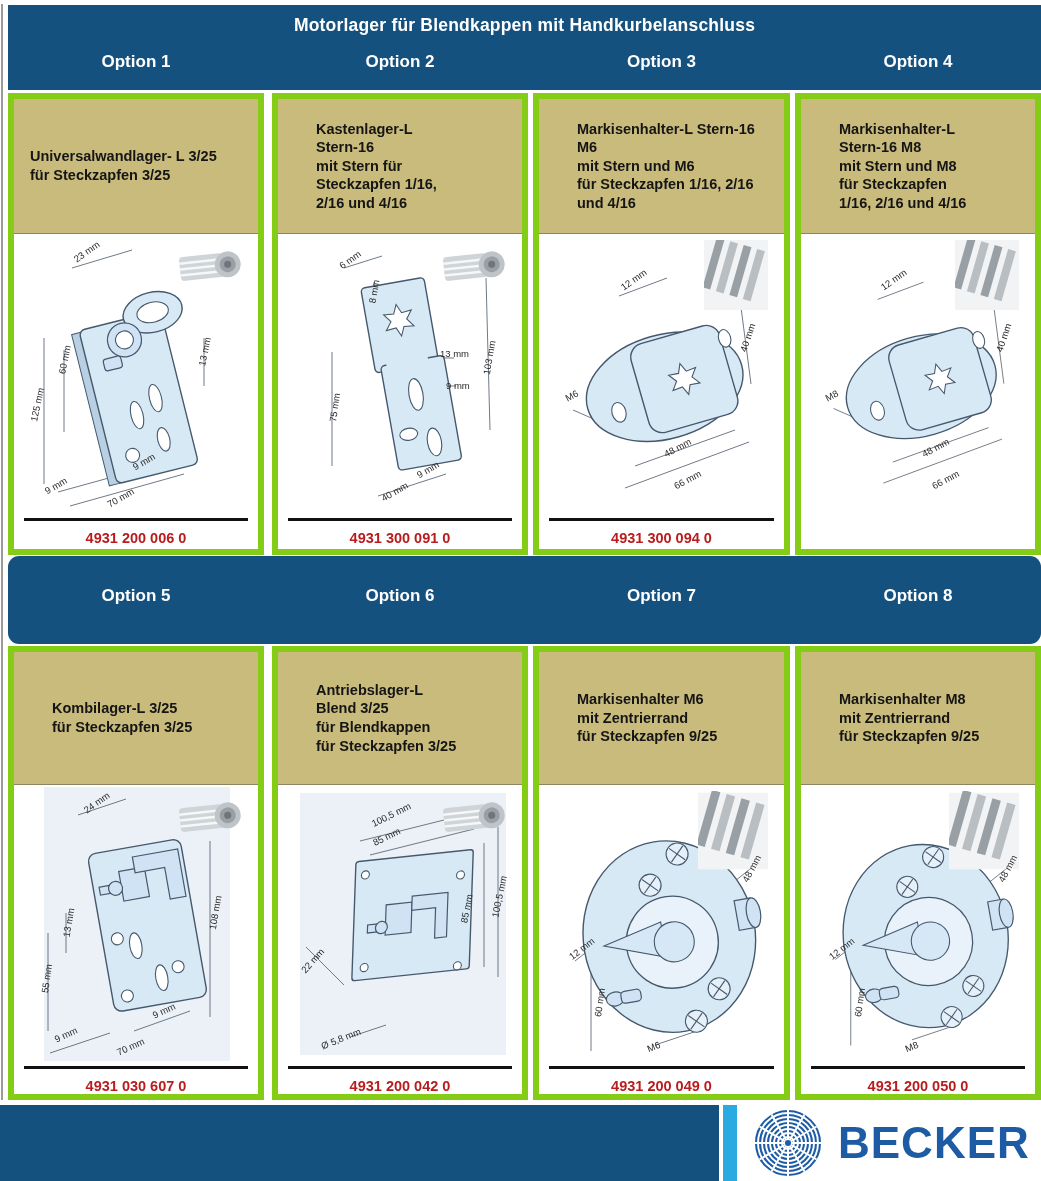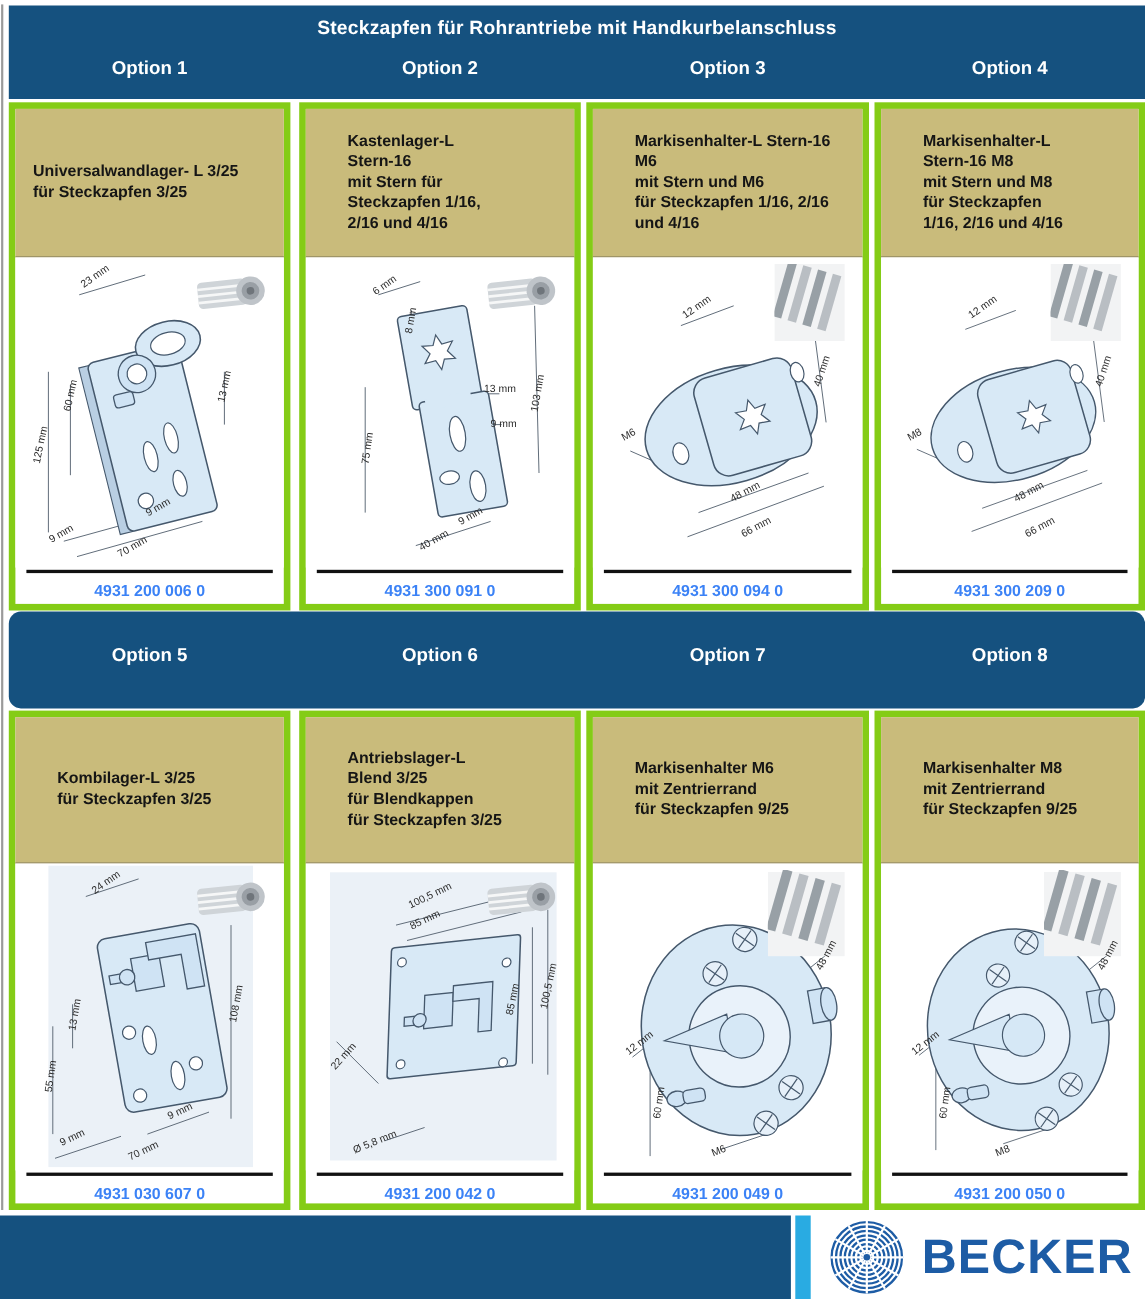--- a/index.html
+++ b/index.html
@@ -30,40 +30,40 @@
   .desc-text{font-size:14.5px;font-weight:bold;color:#151515;line-height:1.28;white-space:pre-line;}
   .draw-area{position:relative;background:#fff;}
   .row1 .draw-area{height:282px;} .row2 .draw-area{height:279px;}
   .draw-area > svg.diagram{position:absolute;left:0;top:0;}
   .picto{position:absolute;}
   .picto.tube{right:12px;top:8px;}
   .picto.awning{right:16px;top:6px;}
   .dim{position:absolute;font-size:9.5px;color:#2b2b2b;white-space:nowrap;transform-origin:center;}
   .pn-wrap{padding-top:2px;}
   .rule{height:3px;background:#111;margin:0 10px;}
-  .pn{text-align:center;font-size:14.5px;font-weight:bold;color:#3b82f6;margin-top:9px;}
+  .pn{text-align:center;font-size:14.5px;font-weight:bold;color:#b91c1c;margin-top:9px;}
   
   .footer-blue{position:absolute;left:0;top:1105px;width:719px;height:76px;background:#15517F;}
   .footer-cyan{position:absolute;left:723px;top:1105px;width:14px;height:76px;background:#29ABE2;}
   .becker-logo{position:absolute;left:753px;top:1108px;}
   .brand-name{position:absolute;left:838px;top:1105px;height:76px;line-height:76px;
               font-size:44px;font-weight:bold;color:#1D5CA5;letter-spacing:1px;}
   svg .ln{stroke:#5f6b78;stroke-width:.9;fill:none;}
   svg .pl{fill:#D8E9F6;stroke:#45586C;stroke-width:1.4;}
   svg .pl2{fill:#CFE3F4;stroke:#45586C;stroke-width:1.2;}
   svg .hole{fill:#ffffff;stroke:#45586C;stroke-width:1.1;}
 </style>
 </head>
 <body>
 
 <div class="page">
   <div class="left-edge"></div>
 
   <div class="band band1">
-    <div class="page-title">Steckzapfen für Rohrantriebe mit Handkurbelanschluss</div>
+    <div class="page-title">Motorlager für Blendkappen mit Handkurbelanschluss</div>
     <div class="opt-row">
       <div class="opt-label w1">Option 1</div>
       <div class="opt-label w2">Option 2</div>
       <div class="opt-label w3">Option 3</div>
       <div class="opt-label w4">Option 4</div>
     </div>
   </div>
 
   <div class="cards row1">
 
@@ -246,24 +246,20 @@
             <rect x="18" y="4" width="8" height="52" fill="#B9BEC3"></rect>
             <rect x="32" y="4" width="8" height="52" fill="#98A0A6"></rect>
             <rect x="46" y="4" width="8" height="52" fill="#B9BEC3"></rect>
           </g>
         </svg>
         <span class="dim" style="left:78px;top:40px;transform:rotate(-35deg)">12 mm</span>
         <span class="dim" style="left:188px;top:98px;transform:rotate(-72deg)">40 mm</span>
         <span class="dim" style="left:24px;top:156px;transform:rotate(-28deg)">M8</span>
         <span class="dim" style="left:120px;top:208px;transform:rotate(-28deg)">48 mm</span>
         <span class="dim" style="left:130px;top:240px;transform:rotate(-28deg)">66 mm</span>
-      </div>
-      <div class="pn-wrap">
-        <div class="rule"></div>
-        <div class="pn">4931 300 209 0</div>
       </div>
     </div>
   </div>
 
   <div class="band band2">
     <div class="opt-row">
       <div class="opt-label w1">Option 5</div>
       <div class="opt-label w2">Option 6</div>
       <div class="opt-label w3">Option 7</div>
       <div class="opt-label w4">Option 8</div>

